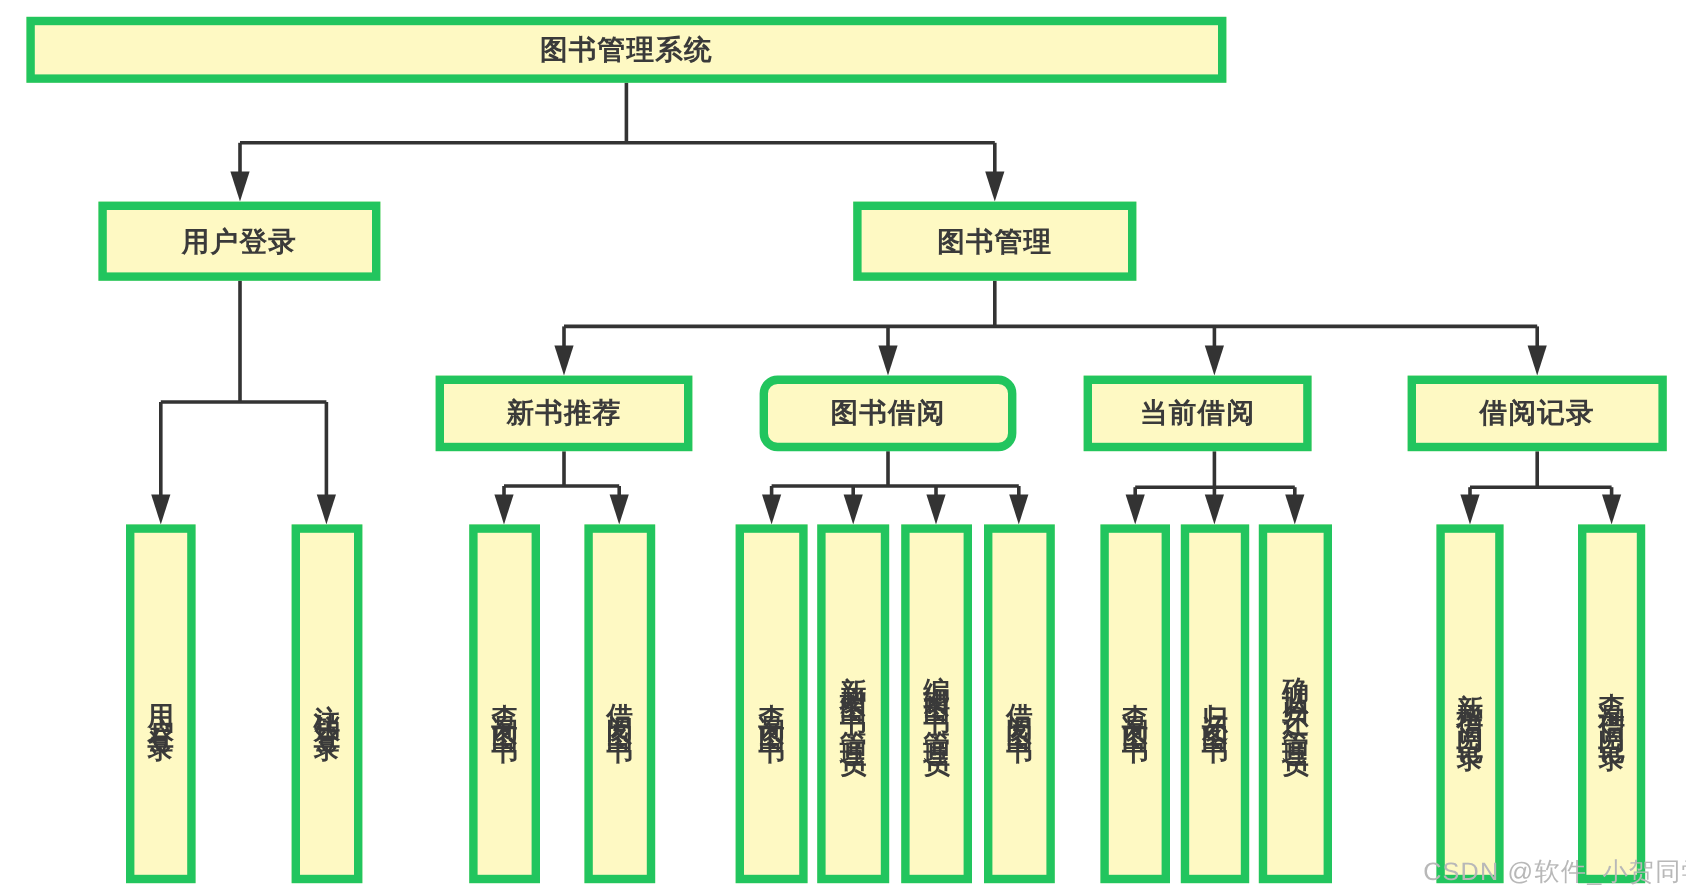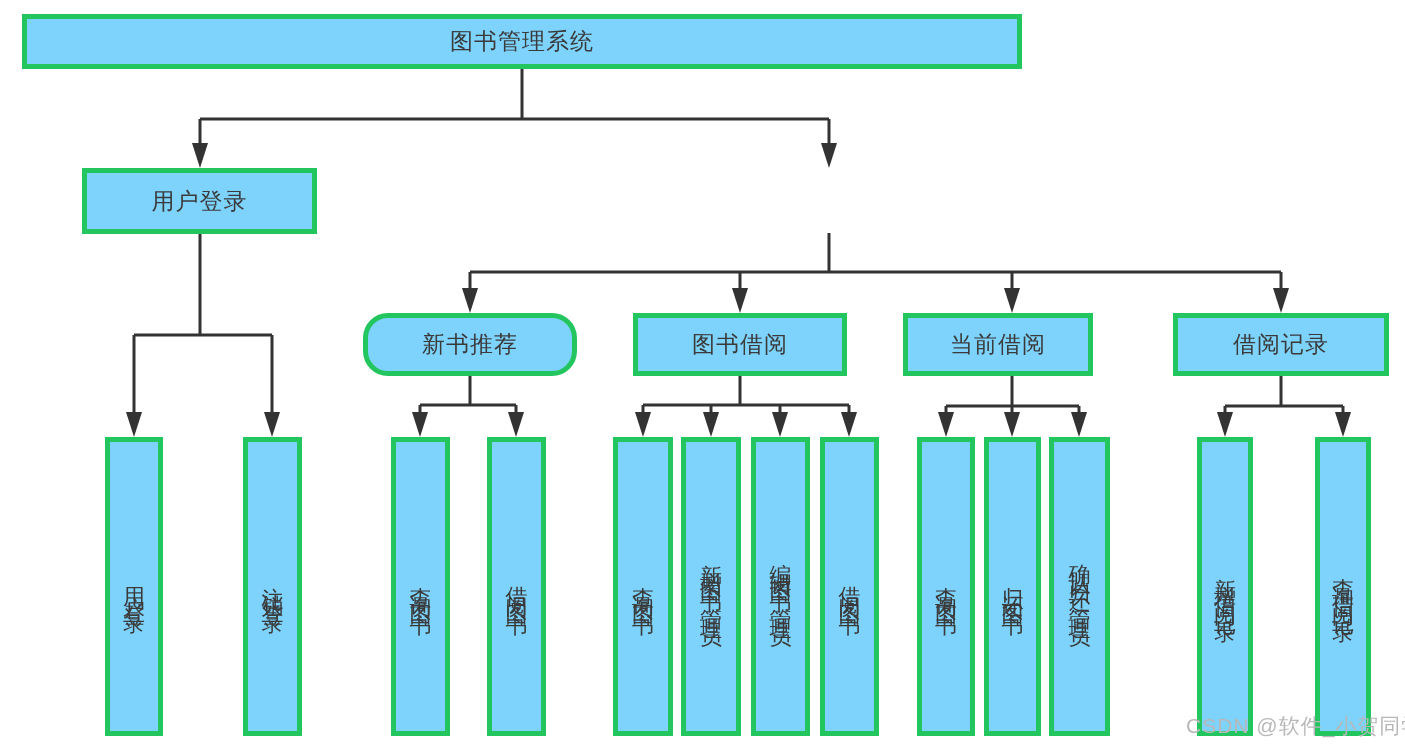--- a/index.html
+++ b/index.html
@@ -17,27 +17,28 @@
   }
   #connectors {
     position: absolute;
     left: 0;
     top: 0;
     z-index: 1;
   }
   .node {
     position: absolute;
     box-sizing: border-box;
-    border: 5px solid #22c55e;
-    background: #7dd3fc;
+    border: 7px solid #22c55e;
+    background: #fef9c3;
     display: flex;
     align-items: center;
     justify-content: center;
     color: #3a3a3a;
     z-index: 2;
+    font-weight: bold;
   }
   .hnode {
     font-size: 23px;
     letter-spacing: 1px;
   }
   .vnode span {
     writing-mode: vertical-rl;
     text-orientation: mixed;
     font-size: 22px;
     letter-spacing: 9px;
@@ -124,25 +125,28 @@
     </g>
   </svg>
 
   <div class="node hnode" style="left:22px; top:14px; width:1000px; height:55px;">
     <span>图书管理系统</span>
   </div>
 
   <div class="node hnode" style="left:82px; top:168px; width:235px; height:66px;">
     <span>用户登录</span>
   </div>
-
-  <div class="node hnode" style="left:363px; top:313px; width:214px; height:63px;border-radius:25px;">
+  <div class="node hnode" style="left:711px; top:168px; width:236px; height:66px;">
+    <span>图书管理</span>
+  </div>
+
+  <div class="node hnode" style="left:363px; top:313px; width:214px; height:63px;">
     <span>新书推荐</span>
   </div>
-  <div class="node hnode" style="left:633px; top:313px; width:214px; height:63px;">
+  <div class="node hnode" style="left:633px; top:313px; width:214px; height:63px;border-radius:15px;">
     <span>图书借阅</span>
   </div>
   <div class="node hnode" style="left:903px; top:313px; width:190px; height:63px;">
     <span>当前借阅</span>
   </div>
   <div class="node hnode" style="left:1173px; top:313px; width:216px; height:63px;">
     <span>借阅记录</span>
   </div>
 
   <div class="node vnode" style="left:105px; top:437px; width:58px; height:299px;">

